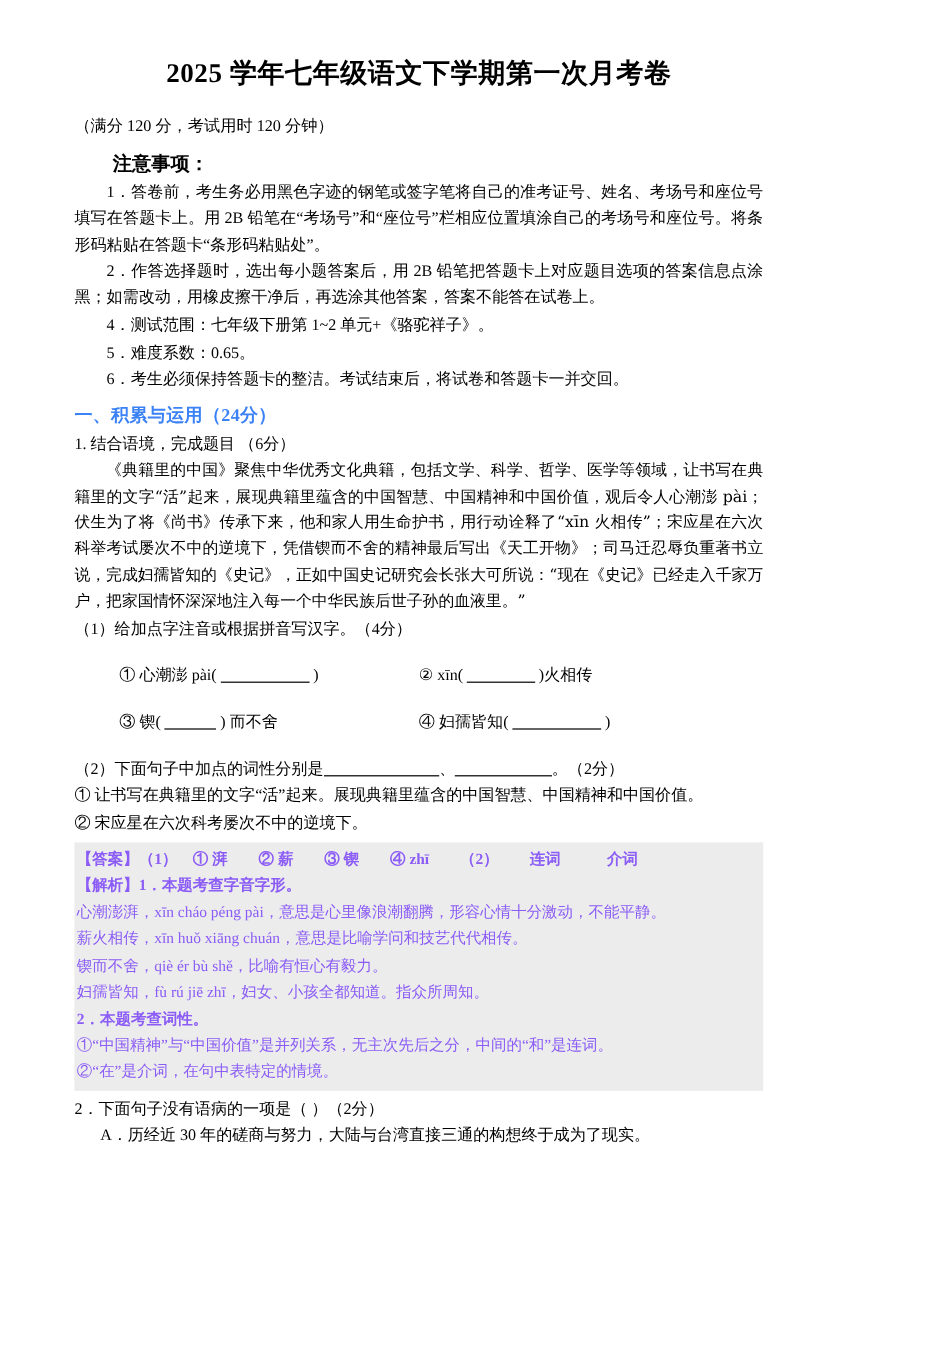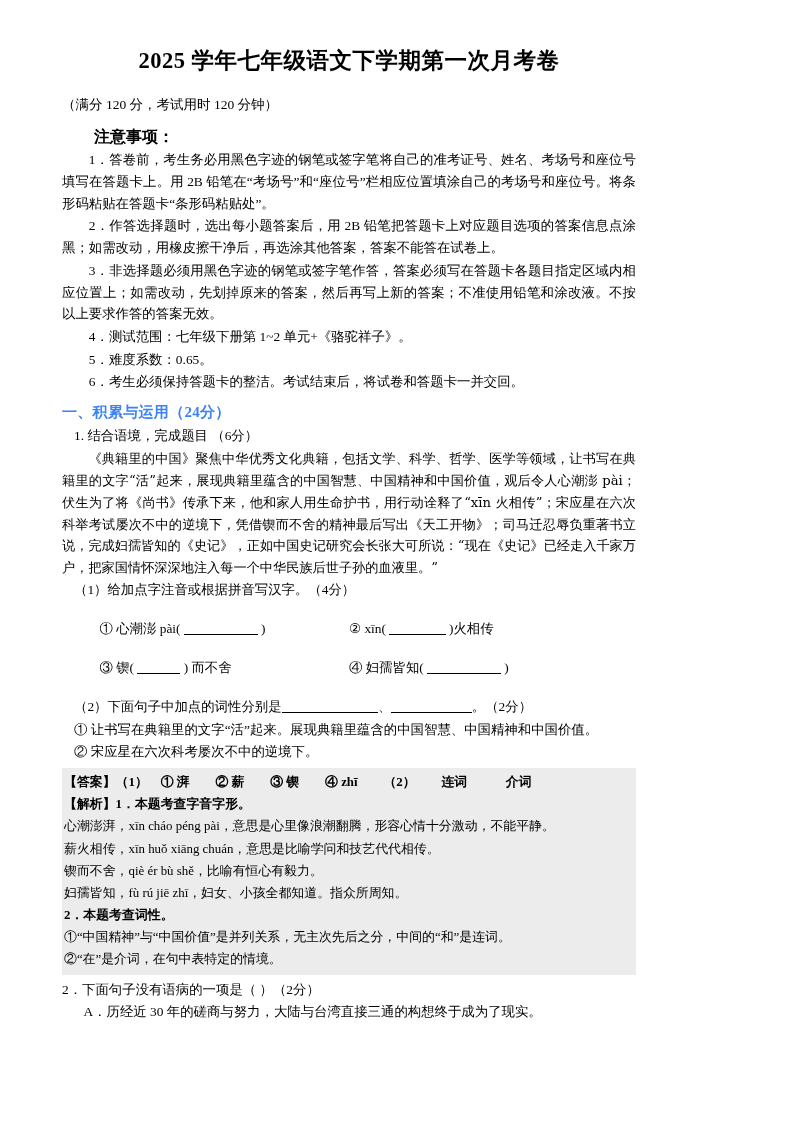--- a/index.html
+++ b/index.html
@@ -56,21 +56,21 @@
   .section-head {
     font-size: 15px;
     font-weight: bold;
     color: #3b82f6;
     margin: 10px 0 3px 0;
     letter-spacing: 0.3px;
   }
   .q-line {
     font-size: 13.4px;
     line-height: 1.62;
-    margin: 0 0 1px 12px;
+    margin: 0 0 1px 0;
   }
   .quote-block p {
     font-size: 13.2px;
     line-height: 1.66;
     margin: 0;
     text-indent: 2em;
     text-align: justify;
     text-justify: inter-ideograph;
     font-family: "DejaVu Serif", "Liberation Serif", serif;
   }
@@ -92,21 +92,21 @@
     border-bottom: 1px solid #000;
     height: 1em;
     vertical-align: -2px;
   }
   .answer-box {
     background: #ececec;
     margin: 5px 0 4px 0;
     padding: 3px 2px 4px 2px;
   }
   .answer-box p {
-    color: #000000;
+    color: #8b5cf6;
     font-size: 12.9px;
     line-height: 1.72;
     margin: 0;
     font-family: "Liberation Serif", "DejaVu Serif", serif;
   }
   .answer-box p.bold-lead {
     font-weight: bold;
   }
   .answer-box .lead {
     font-weight: bold;
@@ -129,21 +129,20 @@
 <div class="page">
 
   <h1 class="doc-title">2025 学年七年级语文下学期第一次月考卷</h1>
 
   <div class="doc-subtitle">（满分 120 分，考试用时 120 分钟）</div>
 
   <div class="notice-head">注意事项：</div>
 
   <p class="body-text indent2">1．答卷前，考生务必用黑色字迹的钢笔或签字笔将自己的准考证号、姓名、考场号和座位号填写在答题卡上。用 2B 铅笔在“考场号”和“座位号”栏相应位置填涂自己的考场号和座位号。将条形码粘贴在答题卡“条形码粘贴处”。</p>
   <p class="body-text indent2">2．作答选择题时，选出每小题答案后，用 2B 铅笔把答题卡上对应题目选项的答案信息点涂黑；如需改动，用橡皮擦干净后，再选涂其他答案，答案不能答在试卷上。</p>
-  <p class="body-text indent2">3．非选择题必须用黑色字迹的钢笔或签字笔作答，答案必须写在答题卡各题目指定区域内相应位置上；如需改动，先划掉原来的答案，然后再写上新的答案；不准使用铅笔和涂改液。不按以上要求作答的答案无效。</p>
   <p class="body-text indent2">4．测试范围：七年级下册第 1~2 单元+《骆驼祥子》。</p>
   <p class="body-text indent2">5．难度系数：0.65。</p>
   <p class="body-text indent2">6．考生必须保持答题卡的整洁。考试结束后，将试卷和答题卡一并交回。</p>
 
   <div class="section-head">一、积累与运用（24分）</div>
 
   <div class="q-line">1. 结合语境，完成题目 （6分）</div>
 
   <div class="quote-block">
     <p>《典籍里的中国》聚焦中华优秀文化典籍，包括文学、科学、哲学、医学等领域，让书写在典籍里的文字“活”起来，展现典籍里蕴含的中国智慧、中国精神和中国价值，观后令人心潮澎 pài；伏生为了将《尚书》传承下来，他和家人用生命护书，用行动诠释了“xīn 火相传”；宋应星在六次科举考试屡次不中的逆境下，凭借锲而不舍的精神最后写出《天工开物》；司马迁忍辱负重著书立说，完成妇孺皆知的《史记》，正如中国史记研究会长张大可所说：“现在《史记》已经走入千家万户，把家国情怀深深地注入每一个中华民族后世子孙的血液里。”</p>

